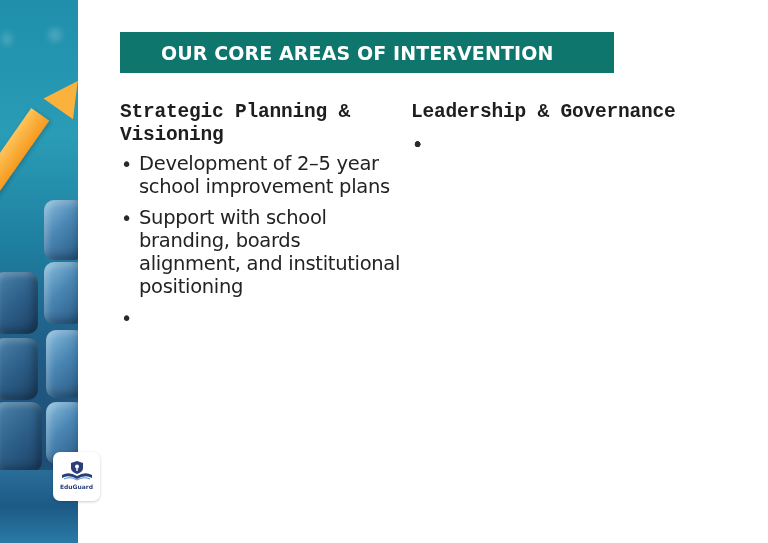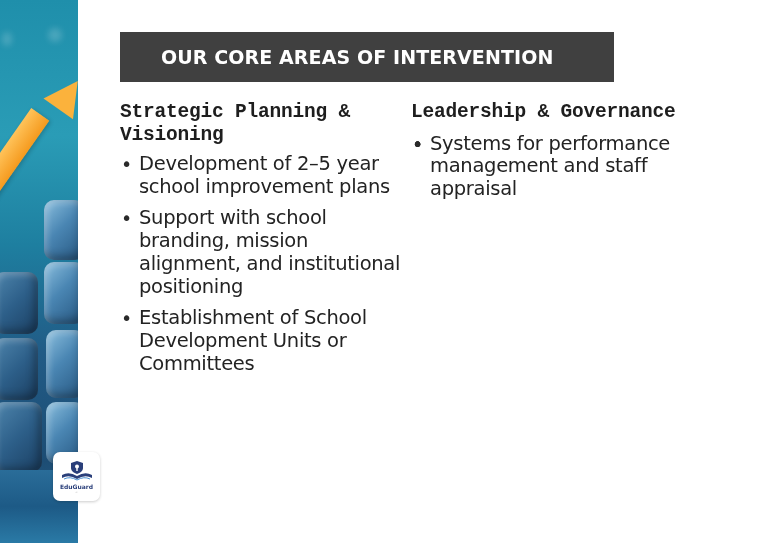--- a/index.html
+++ b/index.html
@@ -38,22 +38,22 @@
       position: absolute; left: 53px; top: 452px; width: 47px; height: 49px;
       background: #ffffff; border-radius: 7px; box-shadow: 0 1px 3px rgba(0,0,0,0.2);
       display: flex; flex-direction: column; align-items: center; justify-content: center;
     }
     .logo-badge svg { width: 34px; height: 22px; }
     .logo-badge .brand { font-size: 6px; font-weight: bold; color: #2a3f7a; line-height: 7px; margin-top: 1px; }
     .logo-badge .tag { font-size: 3px; color: #7a7a7a; font-style: italic; line-height: 4px; }
 
     
     .title-bar {
-      position: absolute; left: 120px; top: 32px; width: 494px; height: 50px;
-      background: #404040; display: flex; align-items: center; padding-left: 41px;
+      position: absolute; left: 120px; top: 32px; width: 494px; height: 41px;
+      background: #0f766e; display: flex; align-items: center; padding-left: 41px;
     }
     .title-bar .title {
       color: #ffffff; font-family: "DejaVu Sans", sans-serif; font-weight: bold;
       font-size: 19px; letter-spacing: 0.1px; white-space: nowrap;
     }
 
     
     .column { position: absolute; top: 101px; }
     .col-left { left: 120px; width: 282px; }
     .col-right { left: 411px; width: 300px; }
@@ -105,36 +105,34 @@
 
 <div class="column col-left">
   <div class="section-heading">Strategic Planning &amp; Visioning</div>
   <ul class="bullet-list">
     <li class="bullet-item">
       <span class="dot">•</span>
       <span>Development of 2–5 year school improvement plans</span>
     </li>
     <li class="bullet-item">
       <span class="dot">•</span>
-      <span>Support with school branding, mission alignment, and institutional positioning</span>
+      <span>Support with school branding, boards alignment, and institutional positioning</span>
     </li>
     <li class="bullet-item">
       <span class="dot">•</span>
-      <span>Establishment of School Development Units or Committees</span>
     </li>
   </ul>
 </div>
 
 <div class="column col-right">
   <div class="section-heading">Leadership &amp; Governance</div>
   <ul class="bullet-list">
     <li class="bullet-item">
       <span class="dot">•</span>
     </li>
     <li class="bullet-item">
       <span class="dot">•</span>
     </li>
     <li class="bullet-item">
       <span class="dot">•</span>
-      <span>Systems for performance management and staff appraisal</span>
     </li>
   </ul>
 </div>
 
 </body></html>

